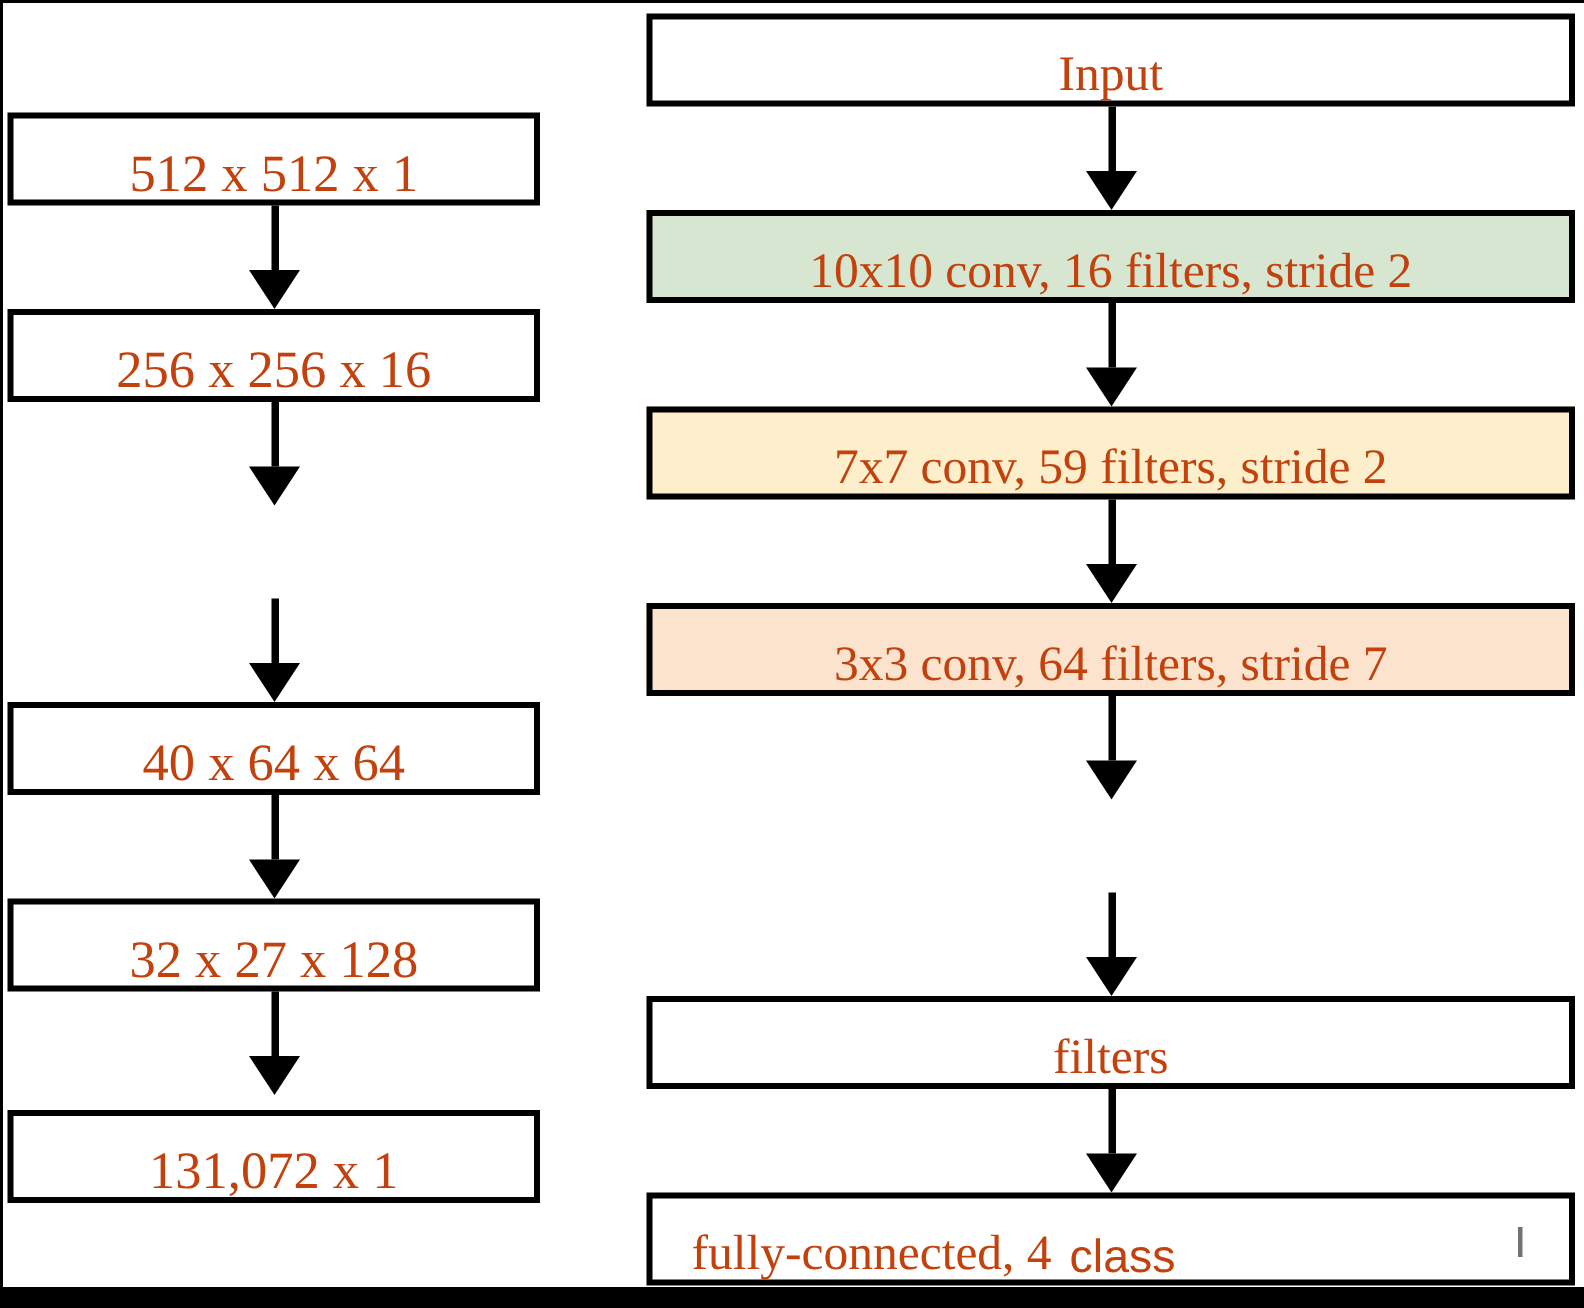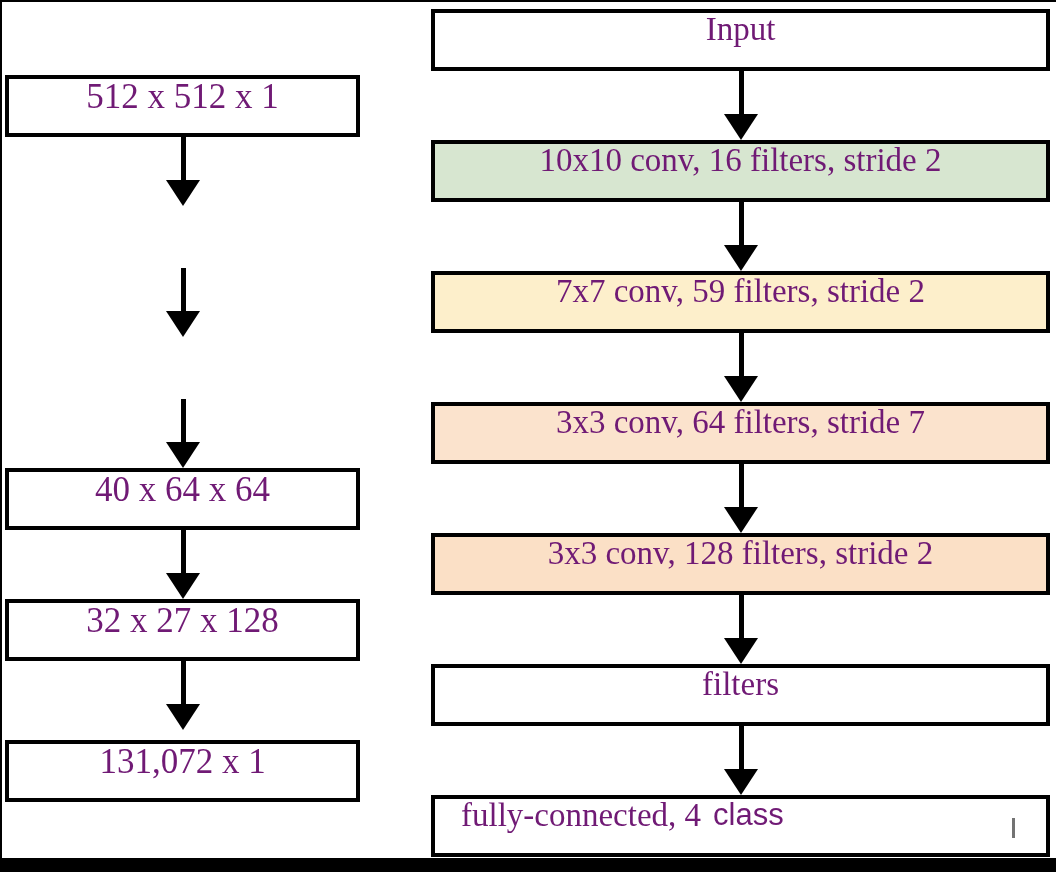--- a/index.html
+++ b/index.html
@@ -36,23 +36,23 @@
     background: #000000;
   }
 
   
   .box {
     position: absolute;
     box-sizing: border-box;
     border: 4px solid #000000;
     background: #ffffff;
     display: flex;
-    align-items: flex-start;
+    align-items: flex-end;
     justify-content: center;
-    color: #701a75;
+    color: #c2410c;
     line-height: 1;
     white-space: nowrap;
   }
   .box-label {
     display: block;
   }
 
   
   .left-box {
     left: 5px;
@@ -118,20 +118,23 @@
 
   <div class="box left-box" style="top:75px">
     <span class="box-label">512 x 512 x 1</span>
   </div>
 
   <div class="arrow" style="left:166px; top:137px; height:69px">
     <span class="shaft" style="height:43px"></span>
     <span class="head" style="top:43px"></span>
   </div>
 
+  <div class="box left-box" style="top:206px">
+    <span class="box-label">256 x 256 x 16</span>
+  </div>
 
   <div class="arrow" style="left:166px; top:268px; height:69px">
     <span class="shaft" style="height:43px"></span>
     <span class="head" style="top:43px"></span>
   </div>
 
 
   <div class="arrow" style="left:166px; top:399px; height:69px">
     <span class="shaft" style="height:43px"></span>
     <span class="head" style="top:43px"></span>
@@ -188,23 +191,20 @@
 
   <div class="box right-box" style="top:402px; background:#fbe3cd">
     <span class="box-label">3x3 conv, 64 filters, stride 7</span>
   </div>
 
   <div class="arrow" style="left:724px; top:464px; height:69px">
     <span class="shaft" style="height:43px"></span>
     <span class="head" style="top:43px"></span>
   </div>
 
-  <div class="box right-box" style="top:533px; background:#fbe0c6">
-    <span class="box-label">3x3 conv, 128 filters, stride 2</span>
-  </div>
 
   <div class="arrow" style="left:724px; top:595px; height:69px">
     <span class="shaft" style="height:43px"></span>
     <span class="head" style="top:43px"></span>
   </div>
 
   <div class="box right-box" style="top:664px; background:#ffffff">
     <span class="box-label">filters</span>
   </div>
 

